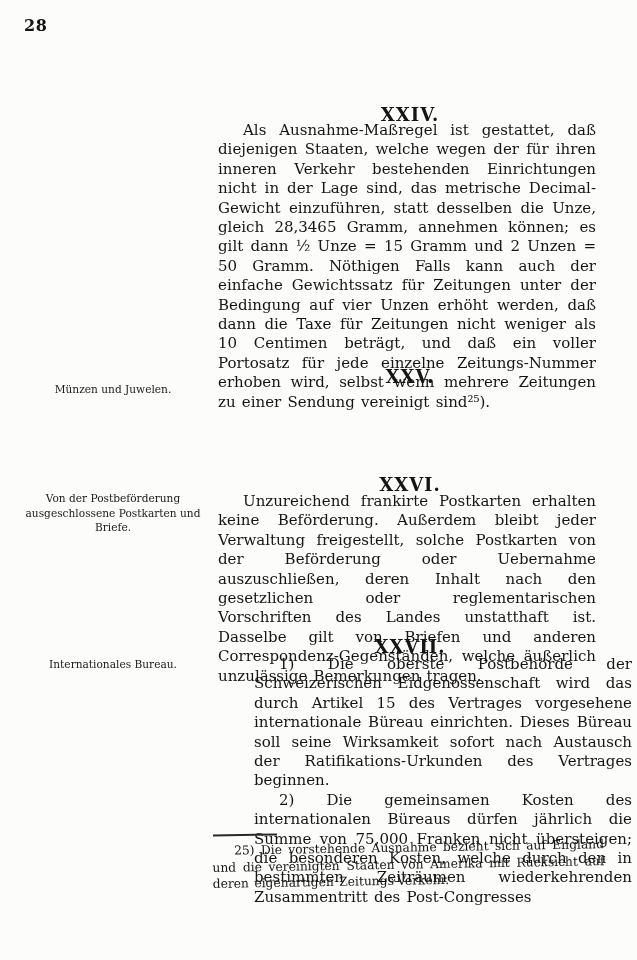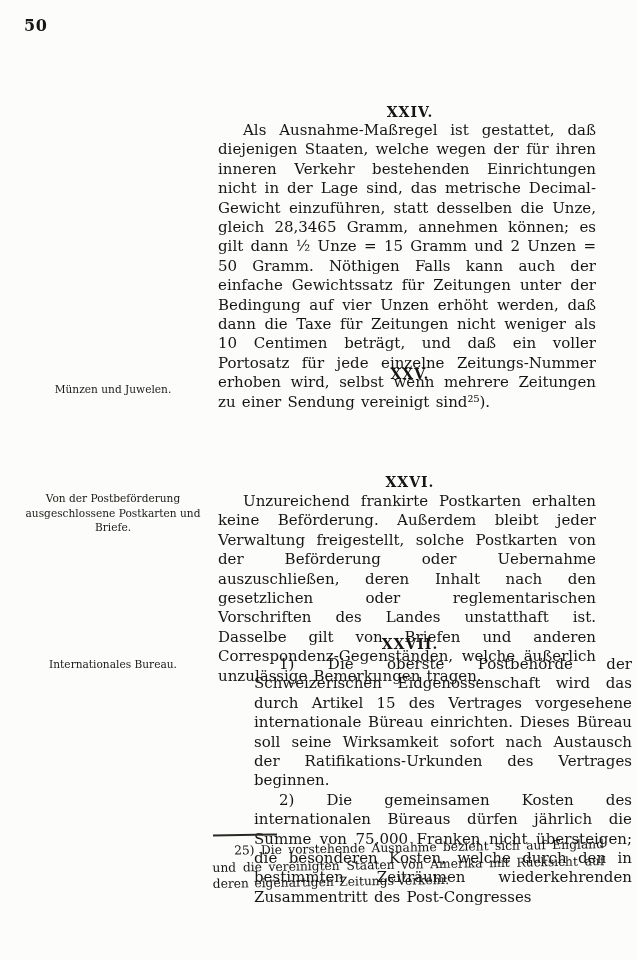--- a/index.html
+++ b/index.html
@@ -12,21 +12,21 @@
     font-family:"DejaVu Serif","Liberation Serif",serif;
     overflow:hidden;
   }
   .page-number{
     position:absolute;left:24px;top:16px;
     font-size:16px;font-weight:bold;letter-spacing:0.5px;
   }
   .heading{
     position:absolute;left:221px;width:378px;
     text-align:center;
-    font-size:14px;font-weight:bold;letter-spacing:1px;
+    font-size:18px;font-weight:bold;letter-spacing:1px;
     margin:0;
   }
   .margin-note{
     position:absolute;left:10px;width:206px;
     text-align:center;
     font-size:10.6px;line-height:14.5px;
     color:#1b1916;
   }
   .body-block{
     position:absolute;left:218px;width:378px;
@@ -49,21 +49,21 @@
     transform-origin:left top;
     word-spacing:1.5px;
   }
   .footnote p{margin:0;text-indent:22px;}
 </style>
 </head>
 <body>
 
 <div class="page">
 
-  <div class="page-number">50</div>
+  <div class="page-number">28</div>
 
   <h2 class="heading" style="top:104px;">XXIV.</h2>
   <div class="body-block" style="top:121px;">
     <p>Als Ausnahme-Maßregel ist gestattet, daß diejenigen Staaten, welche wegen der für ihren inneren Verkehr bestehenden Einrichtungen nicht in der Lage sind, das metrische Decimal-Gewicht einzuführen, statt desselben die Unze, gleich 28,3465 Gramm, annehmen können; es gilt dann ½ Unze = 15 Gramm und 2 Unzen = 50 Gramm. Nöthigen Falls kann auch der einfache Gewichtssatz für Zeitungen unter der Bedingung auf vier Unzen erhöht werden, daß dann die Taxe für Zeitungen nicht weniger als 10 Centimen beträgt, und daß ein voller Portosatz für jede einzelne Zeitungs-Nummer erhoben wird, selbst wenn mehrere Zeitungen zu einer Sendung vereinigt sind²⁵).</p>
   </div>
 
   <h2 class="heading" style="top:366px;">XXV.</h2>
   <div class="margin-note" style="top:382px;text-align:center;">Münzen und Juwelen.</div>
 
   <h2 class="heading" style="top:474px;">XXVI.</h2>

